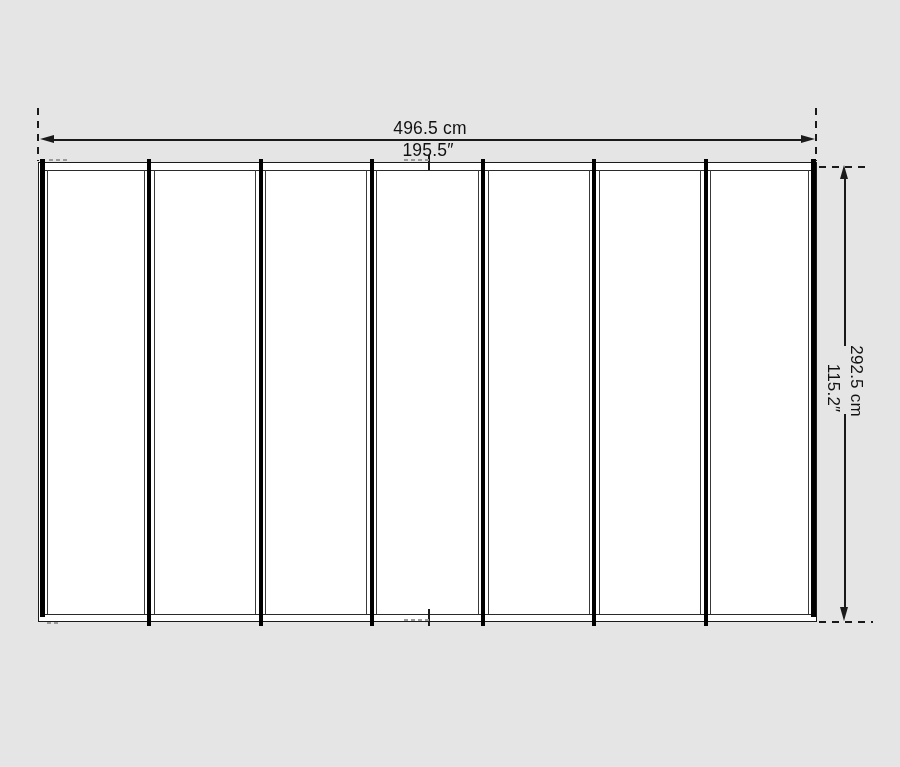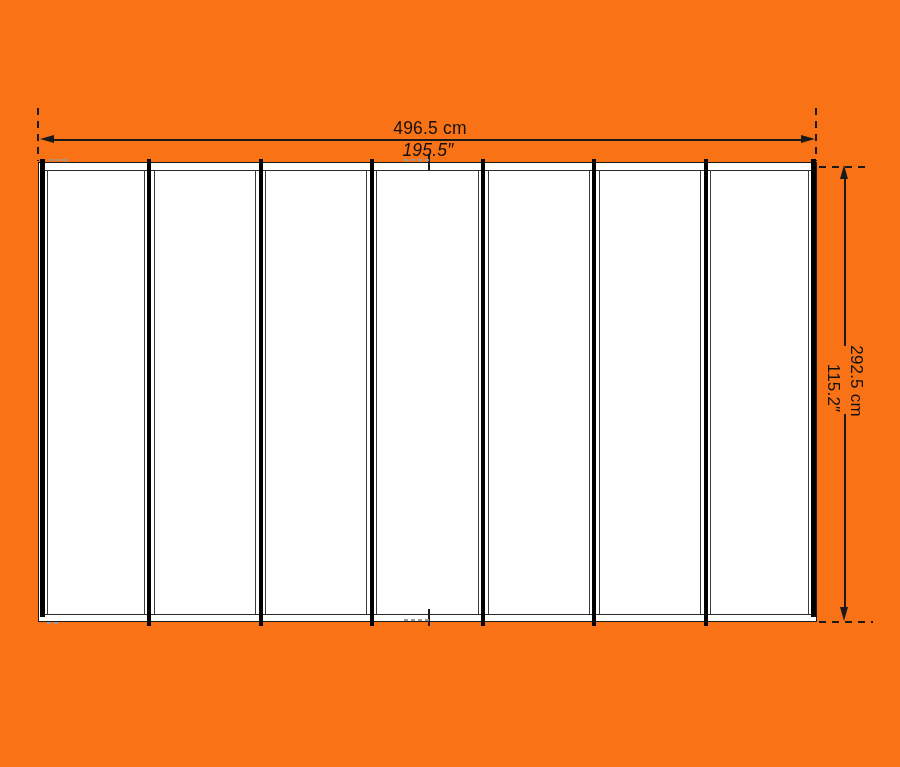--- a/index.html
+++ b/index.html
@@ -1,17 +1,17 @@
 <!DOCTYPE html>
 <html><head>
 <meta charset="utf-8">
 <style>
   html,body{margin:0;padding:0;background:#fff;}
   #canvas{
-    position:relative;width:900px;height:767px;background:#f97316;overflow:hidden;
+    position:relative;width:900px;height:767px;background:#e5e5e5;overflow:hidden;
     font-family:"Liberation Sans","DejaVu Sans",sans-serif;color:#111;
   }
   .abs{position:absolute;}
   
   .panel-outline{
     left:38px;top:162px;width:779px;height:460px;
     border:1.5px solid #1b1b1b;box-sizing:border-box;background:#fff;
   }
   .inner-line{left:39.5px;width:776px;height:1.2px;background:#2a2a2a;}
   .inner-line.top{top:169.5px;}
@@ -92,21 +92,21 @@
       <div class="abs dot" style="left: 47px; top: 622px; width: 3.5px;"></div>
       <div class="abs dot" style="left: 54px; top: 622px; width: 3.5px;"></div>
     </div>
 
   <div class="abs ext-dash-v" style="left:37px;top:108px;height:53px;"></div>
   <div class="abs ext-dash-v" style="left:815px;top:108px;height:53px;"></div>
   <div class="abs dim-line-h" style="left:52px;top:139.2px;width:750px;"></div>
   <div class="abs arrow left" style="left:40px;top:135.2px;"></div>
   <div class="abs arrow right" style="left:801px;top:135.2px;"></div>
   <div class="abs dim-label" style="left:430px;top:128px;">496.5 cm</div>
-  <div class="abs dim-label" style="left:428px;top:149.5px;font-style:italic;">195.5″</div>
+  <div class="abs dim-label" style="left:428px;top:149.5px;">195.5″</div>
 
   <div class="abs ext-dash-h" style="left:819px;top:166px;width:48px;"></div>
   <div class="abs ext-dash-h" style="left:819px;top:620.5px;width:54px;"></div>
   <div class="abs dim-line-v" style="left:844.2px;top:177px;height:169px;"></div>
   <div class="abs dim-line-v" style="left:844.2px;top:414px;height:194px;"></div>
   <div class="abs arrow up" style="left:840.2px;top:165px;"></div>
   <div class="abs arrow down" style="left:840.2px;top:607px;"></div>
   <div class="abs dim-label rot" style="left:856px;top:381px;">292.5 cm</div>
   <div class="abs dim-label rot" style="left:833px;top:388px;">115.2″</div>
 

